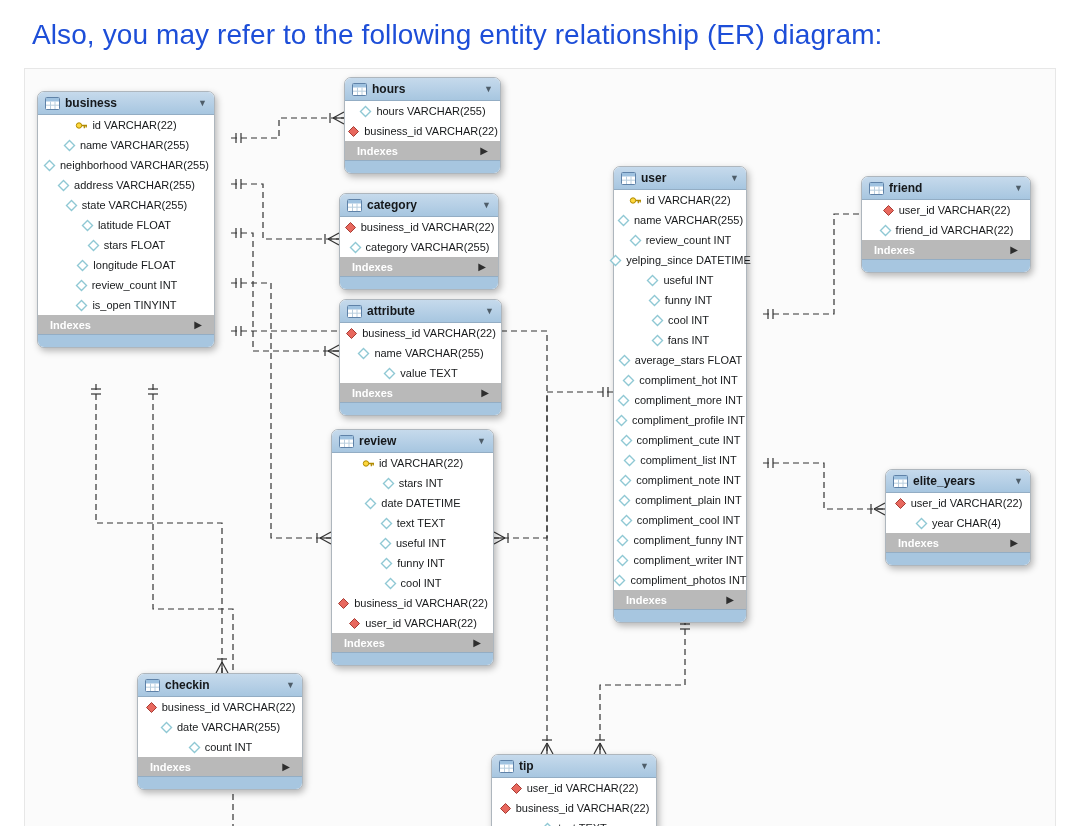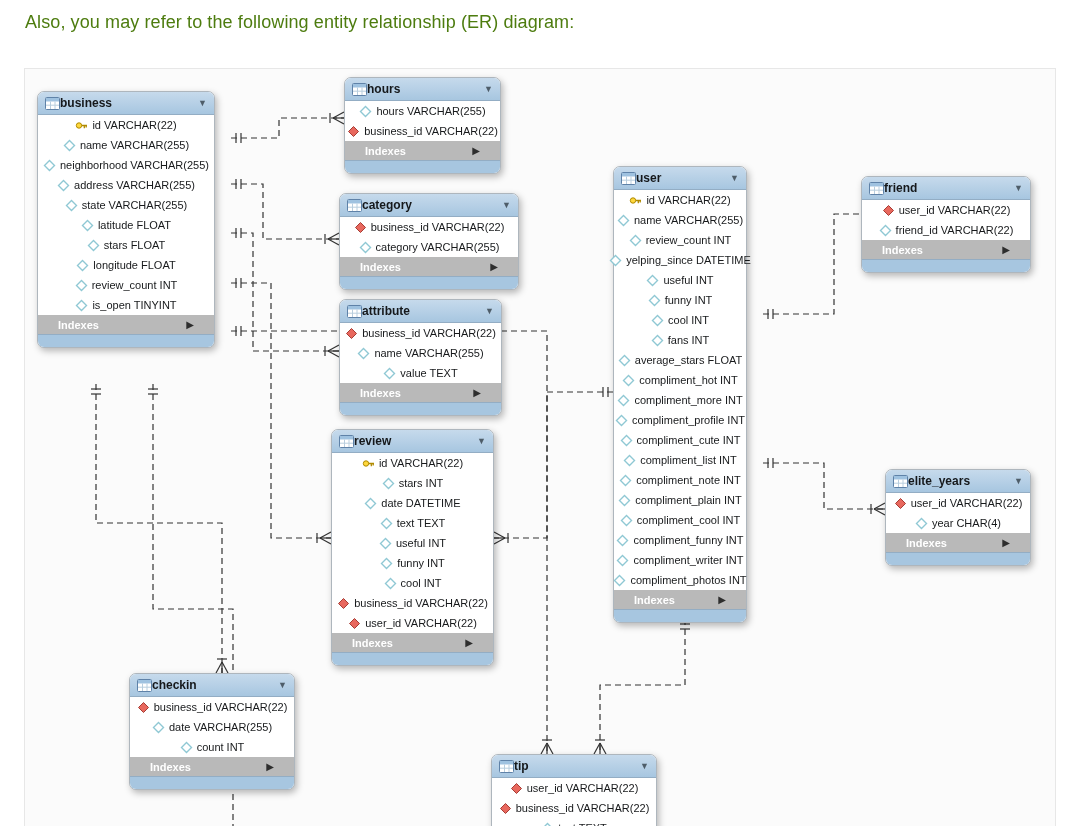--- a/index.html
+++ b/index.html
@@ -1,33 +1,33 @@
 <!DOCTYPE html>
 <html><head>
 <meta charset="utf-8">
 <style>
   html,body{margin:0;padding:0;background:#ffffff;width:1072px;height:826px;overflow:hidden;
     font-family:"Liberation Sans","DejaVu Sans",sans-serif;}
   .page{position:relative;width:1072px;height:826px;}
-  .heading{position:absolute;left:25px;top:12px;margin:0;font-size:18px;font-weight:400;
-    color:#4d7c0f;letter-spacing:0.1px;}
+  .heading{position:absolute;left:25px;top:12px;margin:7px;font-size:28px;font-weight:400;
+    color:#1d4ed8;letter-spacing:0.1px;}
   .canvas{position:absolute;left:24px;top:68px;width:1032px;height:758px;background:#fbfbfb;
     border:1px solid #e7e7e7;border-bottom:none;box-sizing:border-box;overflow:hidden;}
   .canvas svg.rel{position:absolute;left:0;top:0;z-index:1;}
   .tbl{position:absolute;z-index:2;background:#ffffff;border:1px solid #aeb6bd;border-radius:7px;
     box-shadow:2px 3px 7px rgba(0,0,0,0.28);box-sizing:border-box;}
-  .tbl-h{display:flex;align-items:center;height:22px;padding:0 7px;
+  .tbl-h{display:flex;align-items:center;height:22px;padding:0 7px;gap:5px;
     background:linear-gradient(180deg,#c6daec 0%,#a7c6e0 100%);
     border-bottom:1px solid #93adc4;border-radius:6px 6px 0 0;}
   .tbl-h .nm{font-size:12px;font-weight:bold;color:#15181b;white-space:nowrap;}
   .tbl-h .arr{margin-left:auto;font-size:9px;color:#4e5d69;line-height:1;}
   .row{display:flex;align-items:center;height:20px;padding:0 6px;font-size:11px;color:#17191b;
     white-space:nowrap;justify-content:center;}
   .row .ric{display:inline-flex;width:13px;height:13px;margin-right:4px;flex:none;}
-  .idx{display:flex;align-items:center;height:19px;padding:0 20px;background:#b9b9b9;
+  .idx{display:flex;align-items:center;height:19px;padding:0 12px;background:#b9b9b9;
     color:#ffffff;font-size:11px;font-weight:bold;}
   .idx .play{margin-left:auto;color:#2e2e2e;font-size:10px;line-height:1;}
   .tbl-f{height:12px;background:#a7c6e0;border-top:1px solid #93adc4;border-radius:0 0 6px 6px;}
 </style>
 </head>
 <body>
 
 <div class="page">
   <h1 class="heading">Also, you may refer to the following entity relationship (ER) diagram:</h1>
   <div class="canvas">
@@ -236,21 +236,21 @@
             </svg>
           </span>
           <span>business_id VARCHAR(22)</span>
         </div>
         <div class="idx">
           <span>Indexes</span>
           <span class="play">▶</span>
         </div>
         <div class="tbl-f"></div>
       </div>
-      <div class="tbl" style="left: 314px; top: 124px; width: 180px;">
+      <div class="tbl" style="left: 314px; top: 124px; width: 160px;">
         <div class="tbl-h">
           <span style="display: inline-flex;">
             <svg width="15" height="13" viewBox="0 0 15 13">
               <rect x="0.5" y="0.5" width="14" height="12" rx="1" fill="#ffffff" stroke="#5f82a8"></rect>
               <rect x="1" y="1" width="13" height="3.5" fill="#9fc2e0"></rect>
               <line x1="5.5" y1="4.5" x2="5.5" y2="12" stroke="#b9cede"></line>
               <line x1="10" y1="4.5" x2="10" y2="12" stroke="#b9cede"></line>
               <line x1="1" y1="8.2" x2="14" y2="8.2" stroke="#b9cede"></line>
             </svg>
           </span>
@@ -662,21 +662,21 @@
             </svg>
           </span>
           <span>year CHAR(4)</span>
         </div>
         <div class="idx">
           <span>Indexes</span>
           <span class="play">▶</span>
         </div>
         <div class="tbl-f"></div>
       </div>
-      <div class="tbl" style="left: 104px; top: 604px; width: 166px;">
+      <div class="tbl" style="left: 112px; top: 604px; width: 166px;">
         <div class="tbl-h">
           <span style="display: inline-flex;">
             <svg width="15" height="13" viewBox="0 0 15 13">
               <rect x="0.5" y="0.5" width="14" height="12" rx="1" fill="#ffffff" stroke="#5f82a8"></rect>
               <rect x="1" y="1" width="13" height="3.5" fill="#9fc2e0"></rect>
               <line x1="5.5" y1="4.5" x2="5.5" y2="12" stroke="#b9cede"></line>
               <line x1="10" y1="4.5" x2="10" y2="12" stroke="#b9cede"></line>
               <line x1="1" y1="8.2" x2="14" y2="8.2" stroke="#b9cede"></line>
             </svg>
           </span>

